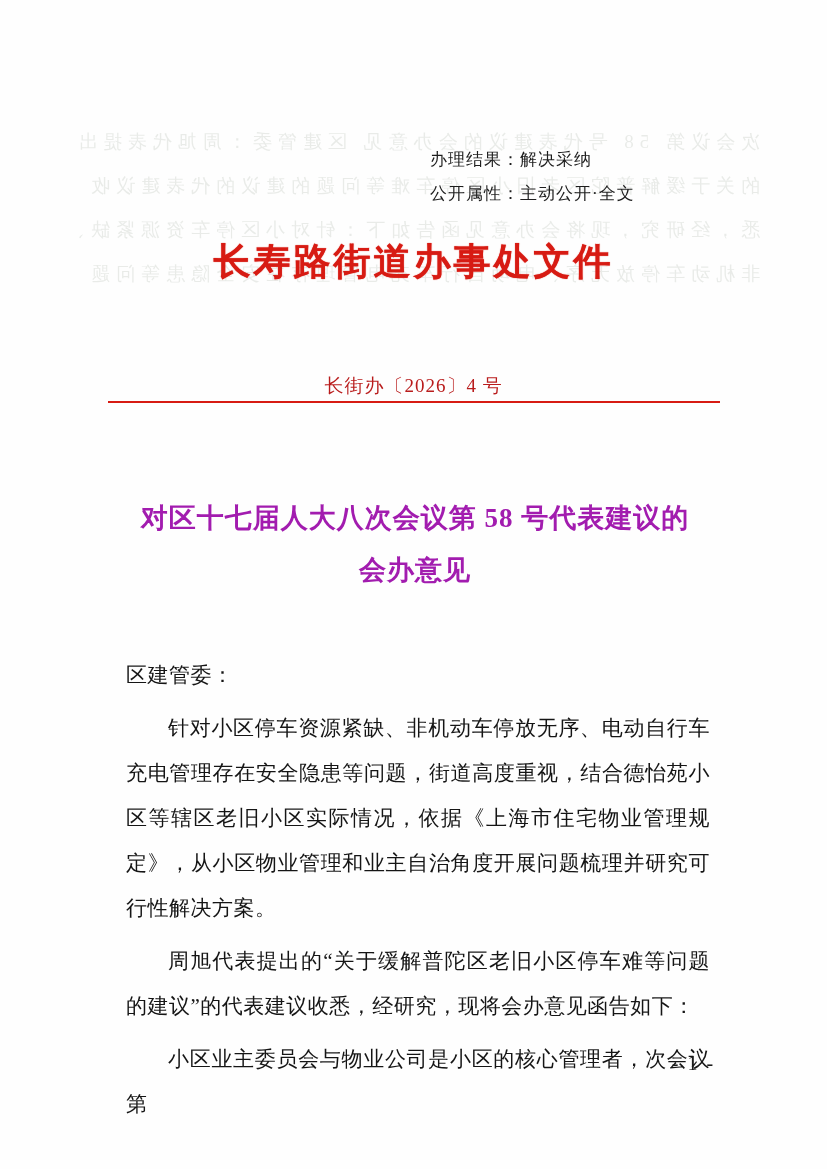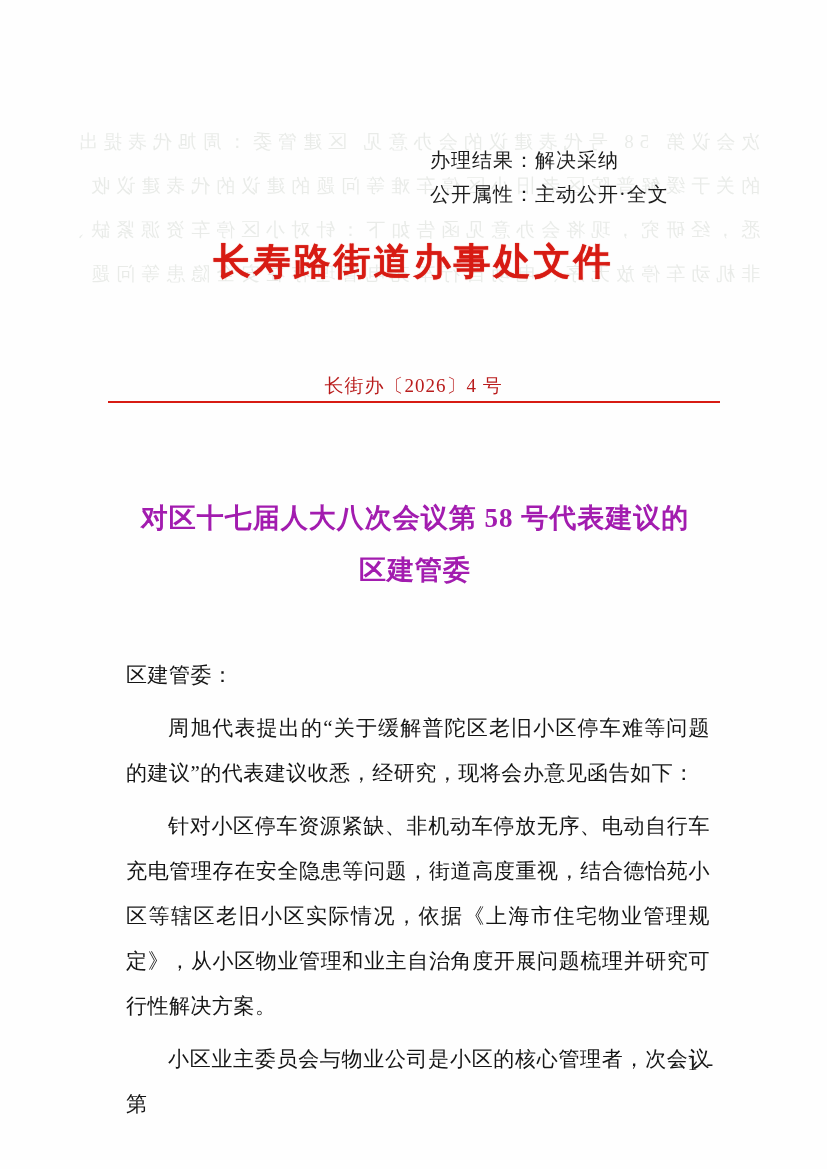--- a/index.html
+++ b/index.html
@@ -44,21 +44,21 @@
   .doc {
     position: absolute;
     inset: 0;
     padding: 0;
   }
 
   .meta {
     position: absolute;
     left: 430px;
     top: 143px;
-    font-size: 20px;
+    font-size: 17px;
     line-height: 34px;
     letter-spacing: 1px;
     color: #1d1d1d;
   }
   .meta div { white-space: nowrap; }
 
   .title-red {
     position: absolute;
     left: 0;
     right: 0;
@@ -150,26 +150,26 @@
     </div>
 
     <div class="title-red">长寿路街道办事处文件</div>
 
     <div class="doc-number">长街办〔2026〕4 号</div>
 
     <div class="red-rule"></div>
 
     <div class="subject">
       <div>对区十七届人大八次会议第 58 号代表建议的</div>
-      <div>区建管委</div>
+      <div>会办意见</div>
     </div>
 
     <div class="body-block">
       <p>区建管委：</p>
+      <p class="indent">针对小区停车资源紧缺、非机动车停放无序、电动自行车充电管理存在安全隐患等问题，街道高度重视，结合德怡苑小区等辖区老旧小区实际情况，依据《上海市住宅物业管理规定》，从小区物业管理和业主自治角度开展问题梳理并研究可行性解决方案。</p>
       <p class="indent">周旭代表提出的“关于缓解普陀区老旧小区停车难等问题的建议”的代表建议收悉，经研究，现将会办意见函告如下：</p>
-      <p class="indent">针对小区停车资源紧缺、非机动车停放无序、电动自行车充电管理存在安全隐患等问题，街道高度重视，结合德怡苑小区等辖区老旧小区实际情况，依据《上海市住宅物业管理规定》，从小区物业管理和业主自治角度开展问题梳理并研究可行性解决方案。</p>
       <p class="indent">小区业主委员会与物业公司是小区的核心管理者，次会议第</p>
     </div>
 
     <div class="page-number">- 1 -</div>
 
   </div>
 </div>
 
 </body></html>

